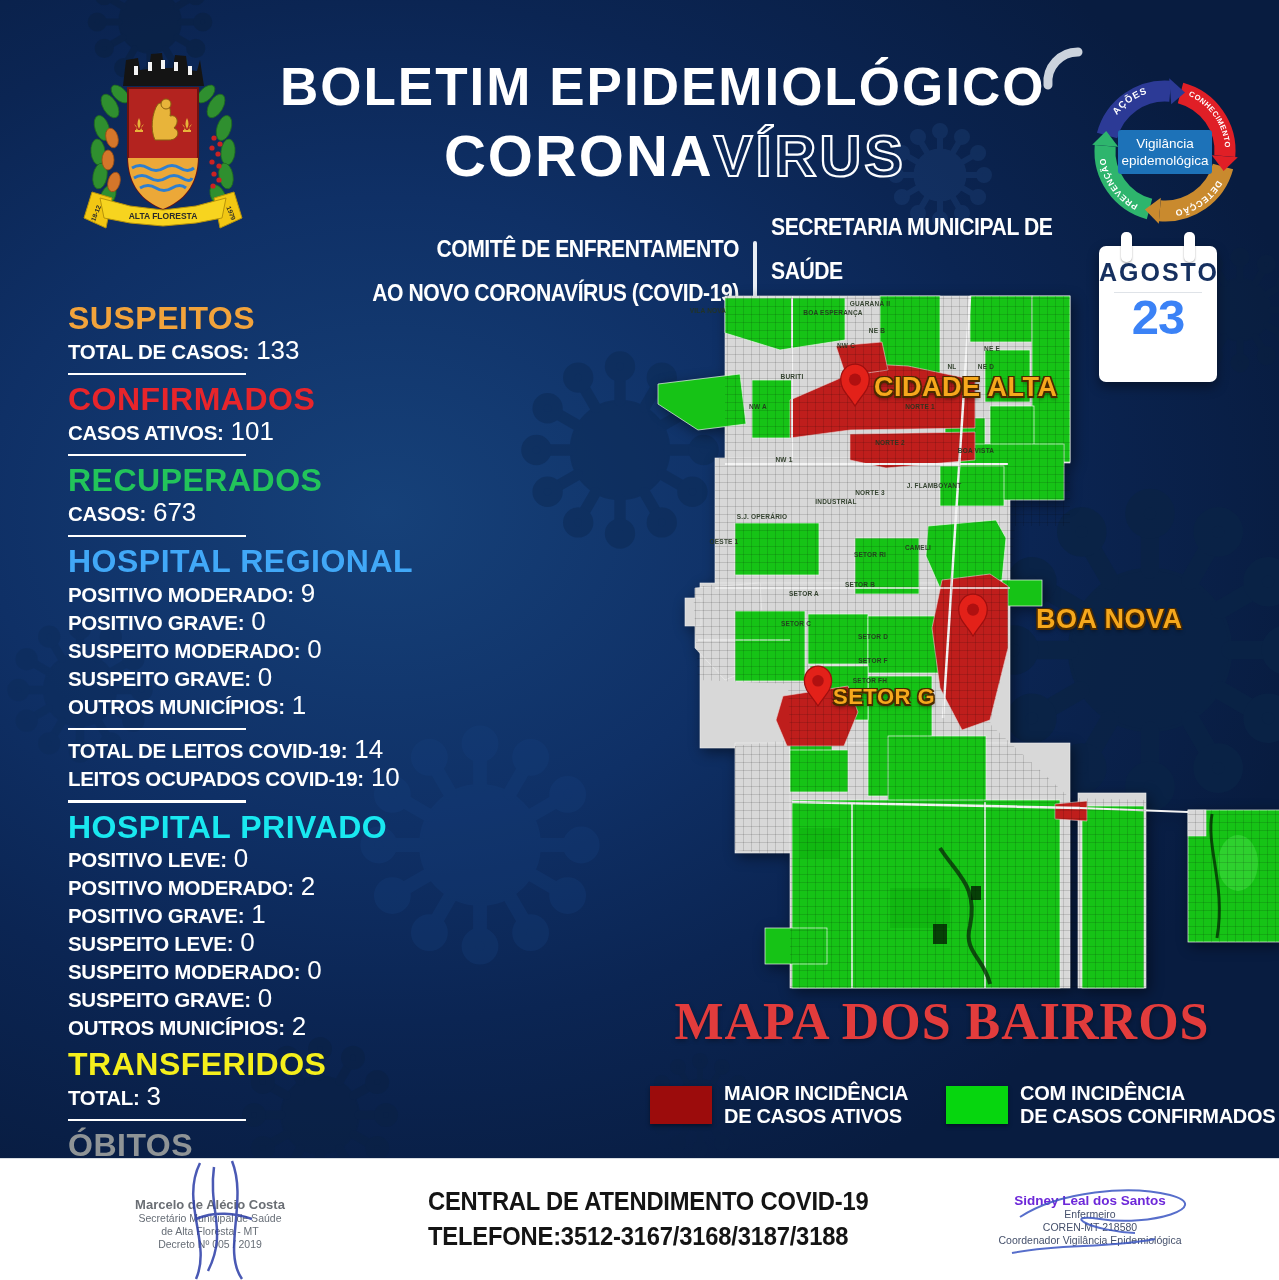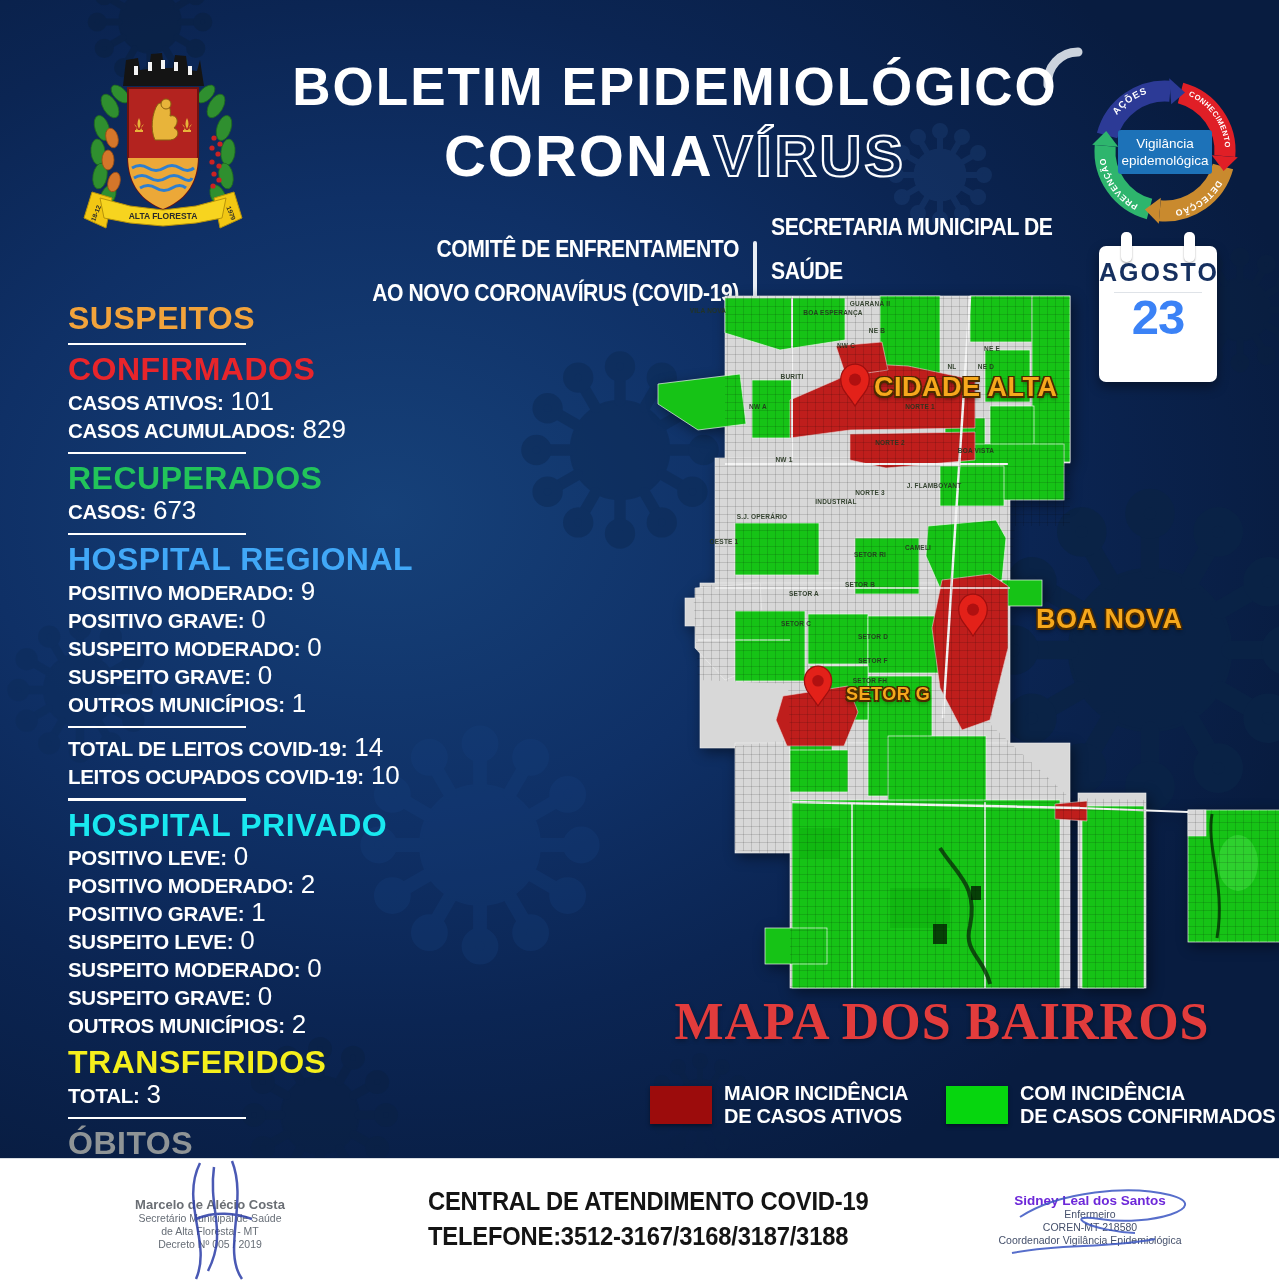--- a/index.html
+++ b/index.html
@@ -2,21 +2,21 @@
 <html><head>
 <meta charset="utf-8">
 <style>
   html,body{margin:0;padding:0;background:#06152e;font-family:"Liberation Sans",sans-serif;}
   #canvas{position:relative;width:1279px;height:1280px;overflow:hidden;
     background:
       radial-gradient(ellipse 950px 750px at 30% 40%, #164179 0%, #0f3066 42%, #0b2553 68%, #081c40 100%);}
   #canvas *{box-sizing:border-box;}
   .abs{position:absolute;}
   
-  .main-title{left:280px;top:56px;width:790px;text-align:center;color:#fff;
+  .main-title{left:280px;top:56px;width:790px;text-align:left;color:#fff;
     font-size:53px;font-weight:900;letter-spacing:2px;white-space:nowrap;}
   .corona-title{left:280px;top:122px;width:790px;text-align:center;white-space:nowrap;}
   .corona-solid{font-size:58px;font-weight:900;letter-spacing:2px;color:#fff;}
   .corona-outline{font-size:58px;font-weight:900;letter-spacing:3px;color:transparent;
     -webkit-text-stroke:2.2px #fdfeff;}
   .subtitle-wrap{left:340px;top:206px;width:760px;display:flex;align-items:center;color:#fff;}
   .sub-left{width:400px;text-align:right;font-weight:700;font-size:23px;line-height:1.9;letter-spacing:-0.5px;transform:scaleX(.92);transform-origin:right;}
   .sub-div{width:4px;height:62px;background:#e8eef5;margin:0 14px;border-radius:2px;}
   .sub-right{width:330px;text-align:left;font-weight:700;font-size:23px;line-height:1.9;letter-spacing:-0.5px;transform:scaleX(.92);transform-origin:left;}
   
@@ -247,26 +247,26 @@
     <div class="cal-clip" style="left:22px;"></div>
     <div class="cal-clip" style="right:22px;"></div>
     <div class="cal-month">AGOSTO</div>
     <div class="cal-sep"></div>
     <div class="cal-day">23</div>
   </div>
 
   <div id="stats-col" class="abs">
       <div class="section">
         <div class="sec-title" style="color: rgb(242, 163, 59);">SUSPEITOS</div>
+        <div class="stat-row"><span class="stat-label">TOTAL DE CASOS:</span><span class="stat-value">133</span></div>
         <div class="underline"></div>
       </div>
       <div class="section">
         <div class="sec-title" style="color: rgb(232, 37, 43);">CONFIRMADOS</div>
         <div class="stat-row"><span class="stat-label">CASOS ATIVOS:</span><span class="stat-value">101</span></div>
-        <div class="stat-row"><span class="stat-label">CASOS ACUMULADOS:</span><span class="stat-value">829</span></div>
         <div class="underline"></div>
       </div>
       <div class="section">
         <div class="sec-title" style="color: rgb(34, 196, 90);">RECUPERADOS</div>
         <div class="stat-row"><span class="stat-label">CASOS:</span><span class="stat-value">673</span></div>
         <div class="underline"></div>
       </div>
       <div class="section">
         <div class="sec-title" style="color: rgb(65, 168, 247);">HOSPITAL REGIONAL</div>
         <div class="stat-row"><span class="stat-label">POSITIVO MODERADO:</span><span class="stat-value">9</span></div>
@@ -418,21 +418,21 @@
           <circle cx="0" cy="-24" r="5.5" fill="#b01010"></circle>
         </g>
       </defs>
       <use href="#pin" transform="translate(215,118) scale(1.1)"></use>
       <use href="#pin" transform="translate(333,348) scale(1.1)"></use>
       <use href="#pin" transform="translate(178,418) scale(1.05)"></use>
     </svg>
 
     <div class="pin-label" style="left:234px;top:84px;font-size:27px;">CIDADE ALTA</div>
     <div class="pin-label" style="left:352px;top:316px;font-size:27px;padding-left:44px;">BOA NOVA</div>
-    <div class="pin-label" style="left:206px;top:396px;font-size:18px;">SETOR G</div>
+    <div class="pin-label" style="left:193px;top:396px;font-size:22px;">SETOR G</div>
   </div>
 
   <div class="abs map-title">MAPA DOS BAIRROS</div>
 
   <div id="legend" class="abs">
     <div class="legend-item">
       <div class="legend-sw sw-red"></div>
       <div class="legend-txt">
         <div>MAIOR INCIDÊNCIA</div>
         <div>DE CASOS ATIVOS</div>

